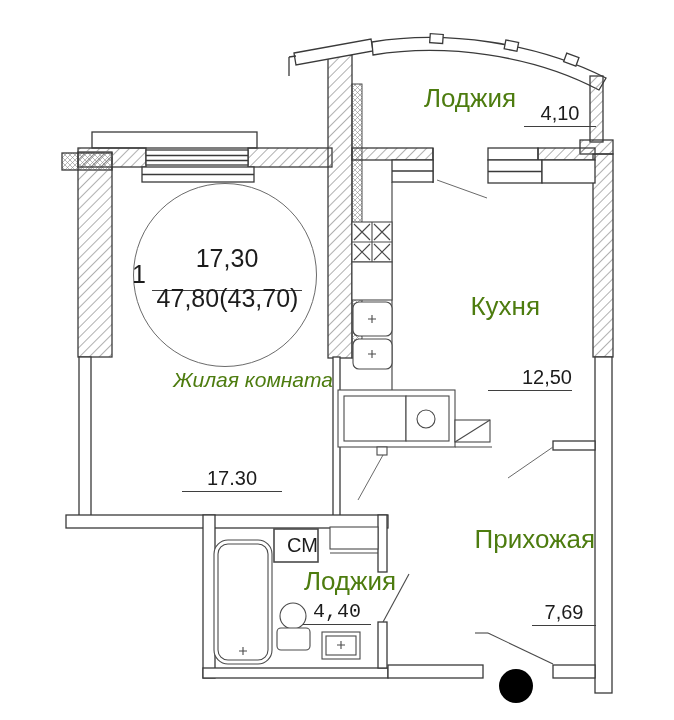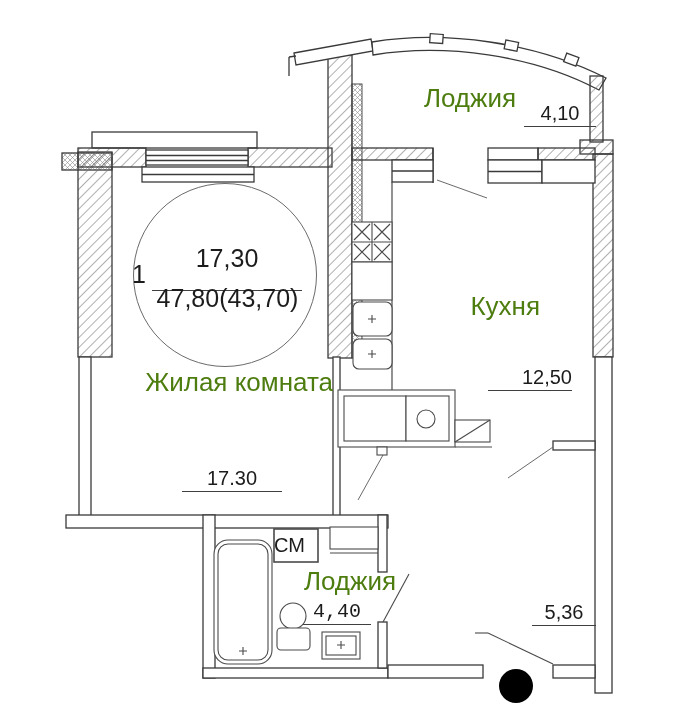--- a/index.html
+++ b/index.html
@@ -8,21 +8,21 @@
   #plan svg{position:absolute;left:0;top:0;}
   .lbl{position:absolute;text-align:right;font-size:26px;line-height:1.1;color:#4d7c0f;white-space:nowrap;}
   .dim{position:absolute;text-align:center;font-size:20px;line-height:1.15;color:#1c1c1c;
        border-bottom:1.6px solid #3f3f3f;padding-bottom:1px;white-space:nowrap;}
   .circle{position:absolute;left:133px;top:183px;width:182px;height:182px;border:1.4px solid #6b6b6b;
           border-radius:50%;}
   .c-top{position:absolute;left:152px;top:244px;width:150px;text-align:center;font-size:25px;
          border-bottom:1.6px solid #3f3f3f;padding-bottom:17px;}
   .c-bottom{position:absolute;left:140px;top:284px;width:175px;text-align:center;font-size:25px;}
   .c-num{position:absolute;left:127px;top:260px;width:24px;text-align:center;font-size:25px;}
-  .cm{position:absolute;left:274px;top:534px;width:44px;text-align:left;font-size:20px;}
+  .cm{position:absolute;left:274px;top:534px;width:44px;text-align:right;font-size:20px;}
 </style>
 </head>
 <body>
 
 <div id="plan">
 
 <svg width="674" height="720" viewBox="0 0 674 720">
   <defs>
     <pattern id="hatch" width="7" height="7" patternUnits="userSpaceOnUse" patternTransform="rotate(45)">
       <line x1="0" y1="0" x2="0" y2="7" stroke="#6e6e6e" stroke-width="1.1"></line>
@@ -170,22 +170,23 @@
   <div class="c-num">1</div>
   <div class="c-top">17,30</div>
   <div class="c-bottom">47,80(43,70)</div>
 
   <div class="lbl" style="left:376px;top:84px;width:140px;">Лоджия</div>
   <div class="dim" style="left:524px;top:102px;width:72px;">4,10</div>
 
   <div class="lbl" style="left:405px;top:276px;width:135px;margin-top:16px;">Кухня</div>
   <div class="dim" style="left:488px;top:366px;width:84px;text-align:right;">12,50</div>
 
-  <div class="lbl" style="left:88px;top:368px;width:245px;font-size:26px;">Жилая комната</div>
+  <div class="lbl" style="left:88px;top:368px;width:245px;font-size:21px;font-style:italic;">Жилая комната</div>
   <div class="dim" style="left:182px;top:467px;width:100px;">17.30</div>
 
-  <div class="dim" style="left:532px;top:601px;width:64px;">5,36</div>
+  <div class="lbl" style="left:415px;top:525px;width:180px;">Прихожая</div>
+  <div class="dim" style="left:532px;top:601px;width:64px;">7,69</div>
 
   <div class="lbl" style="left:260px;top:567px;width:136px;">Лоджия</div>
   <div class="dim" style="left:303px;top:600px;width:68px;font-family:Liberation Mono, monospace;">4,40</div>
 
   <div class="cm">СМ</div>
 </div>
 
 </body></html>

